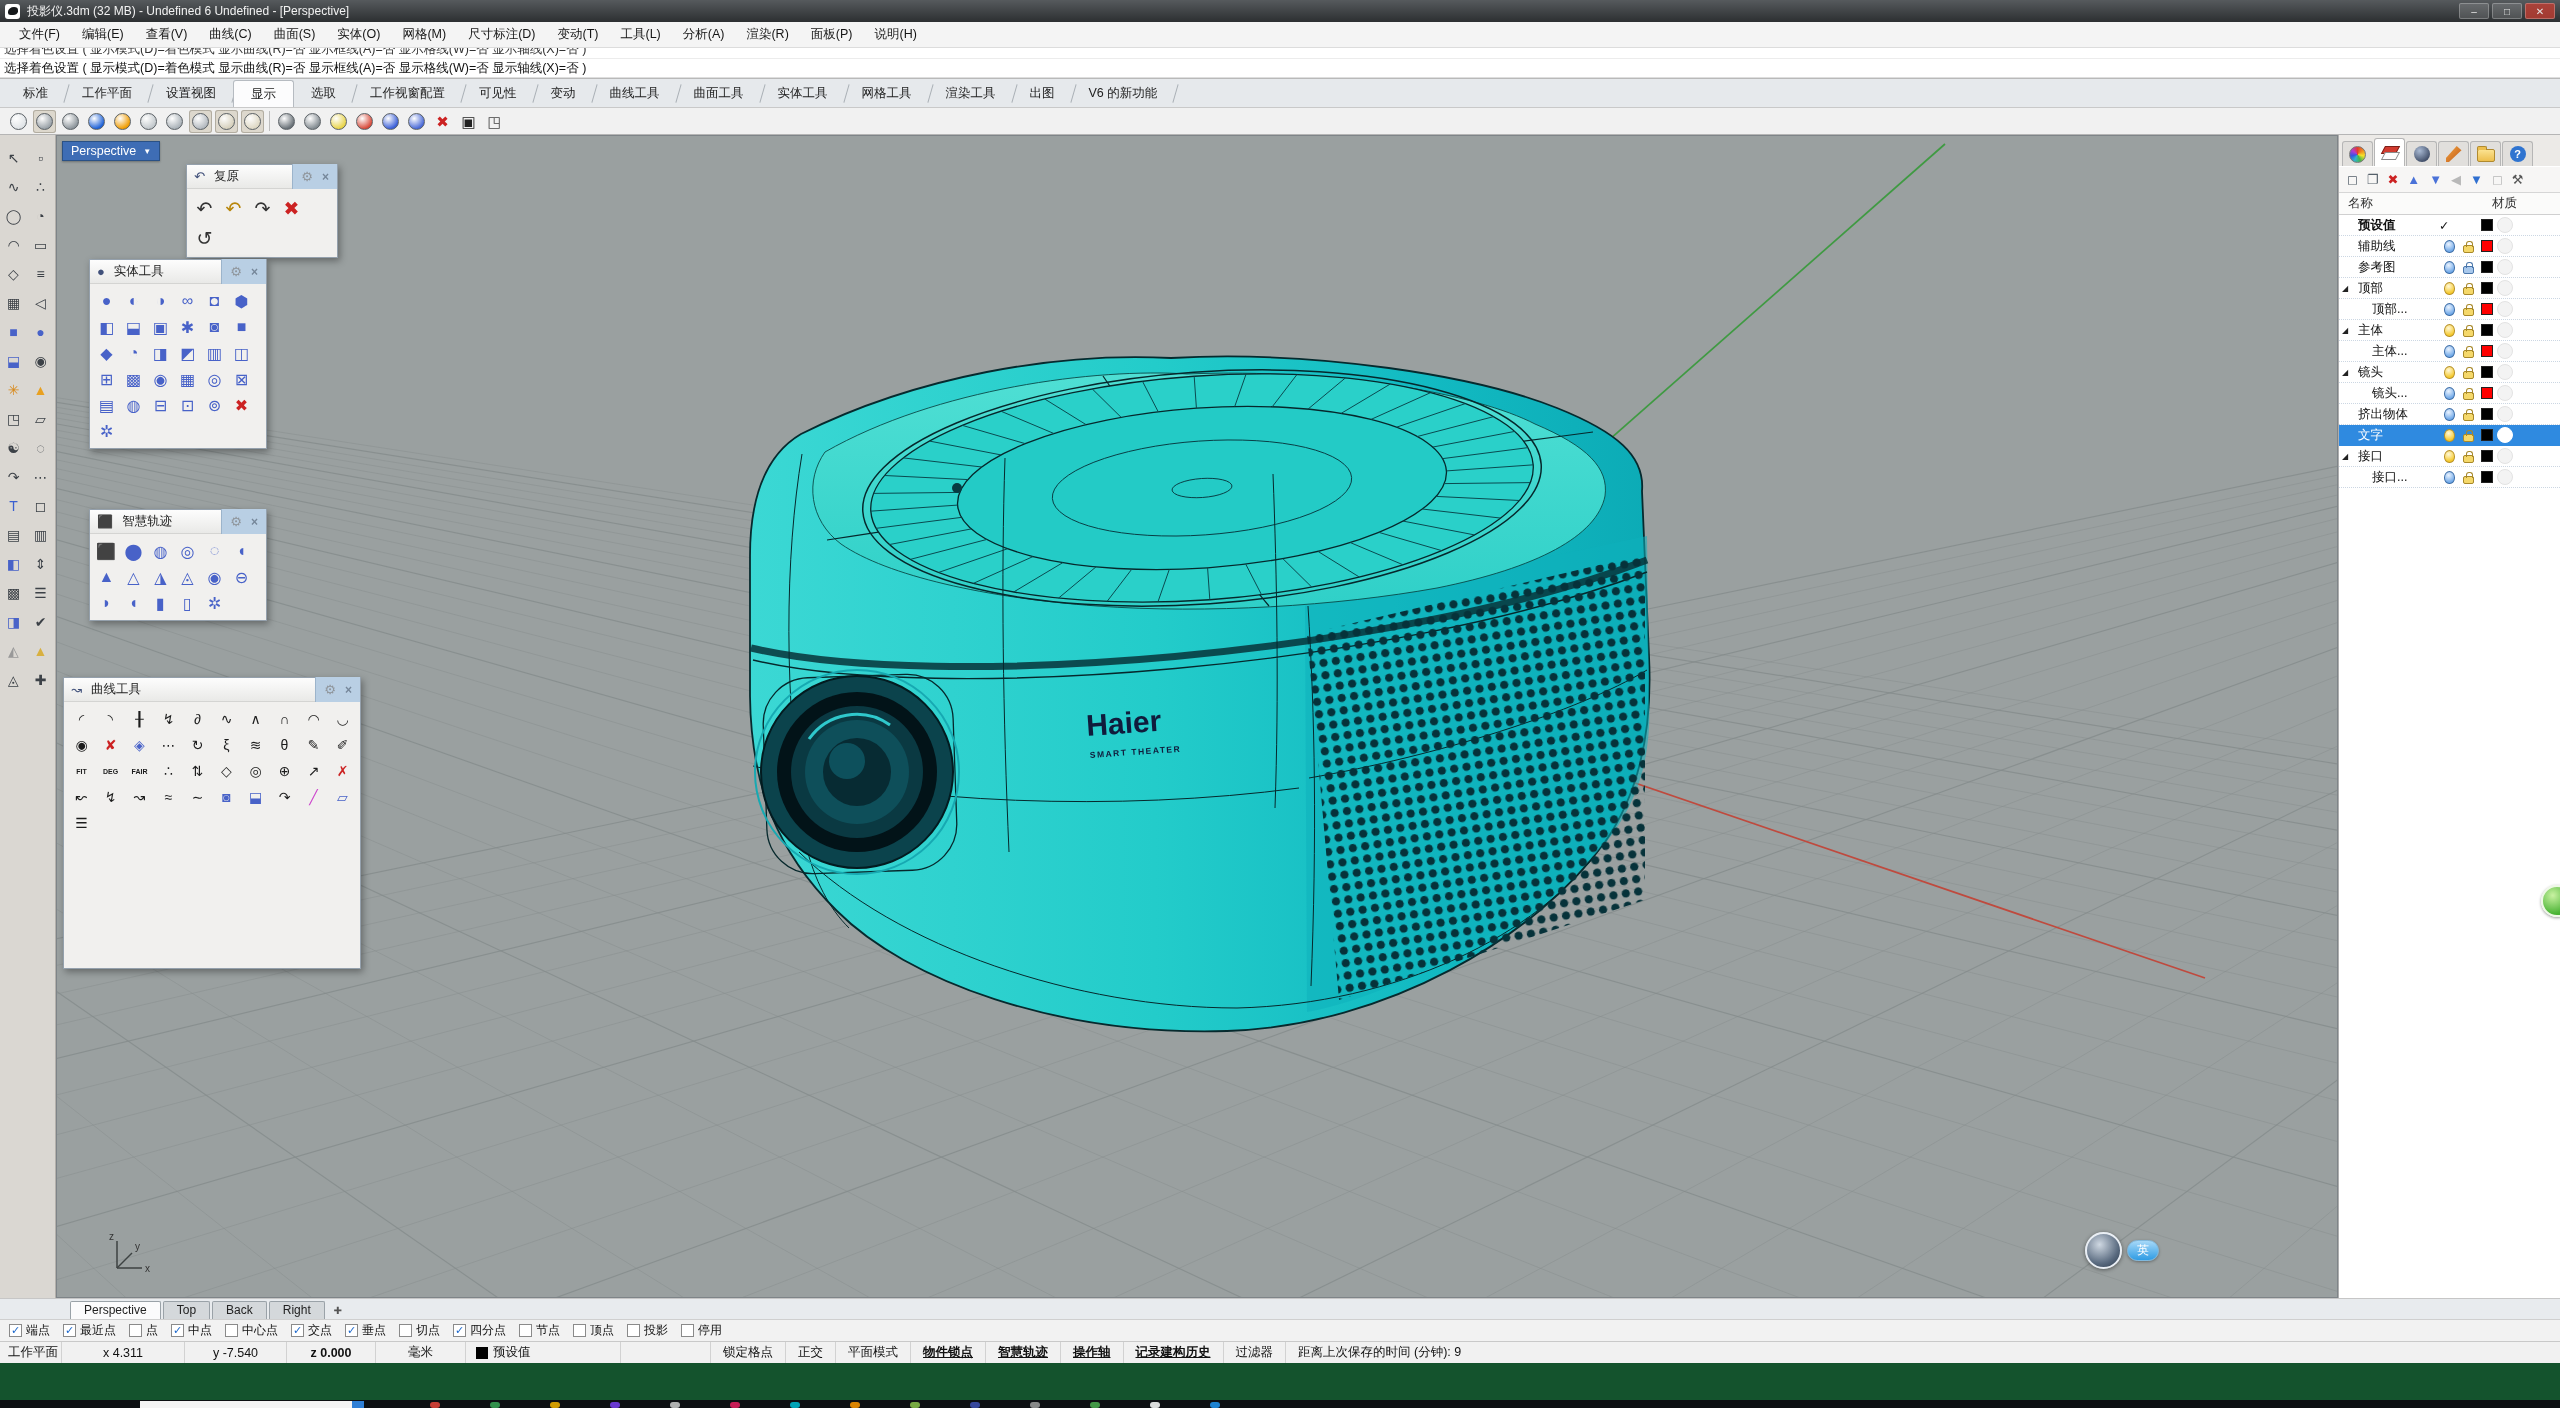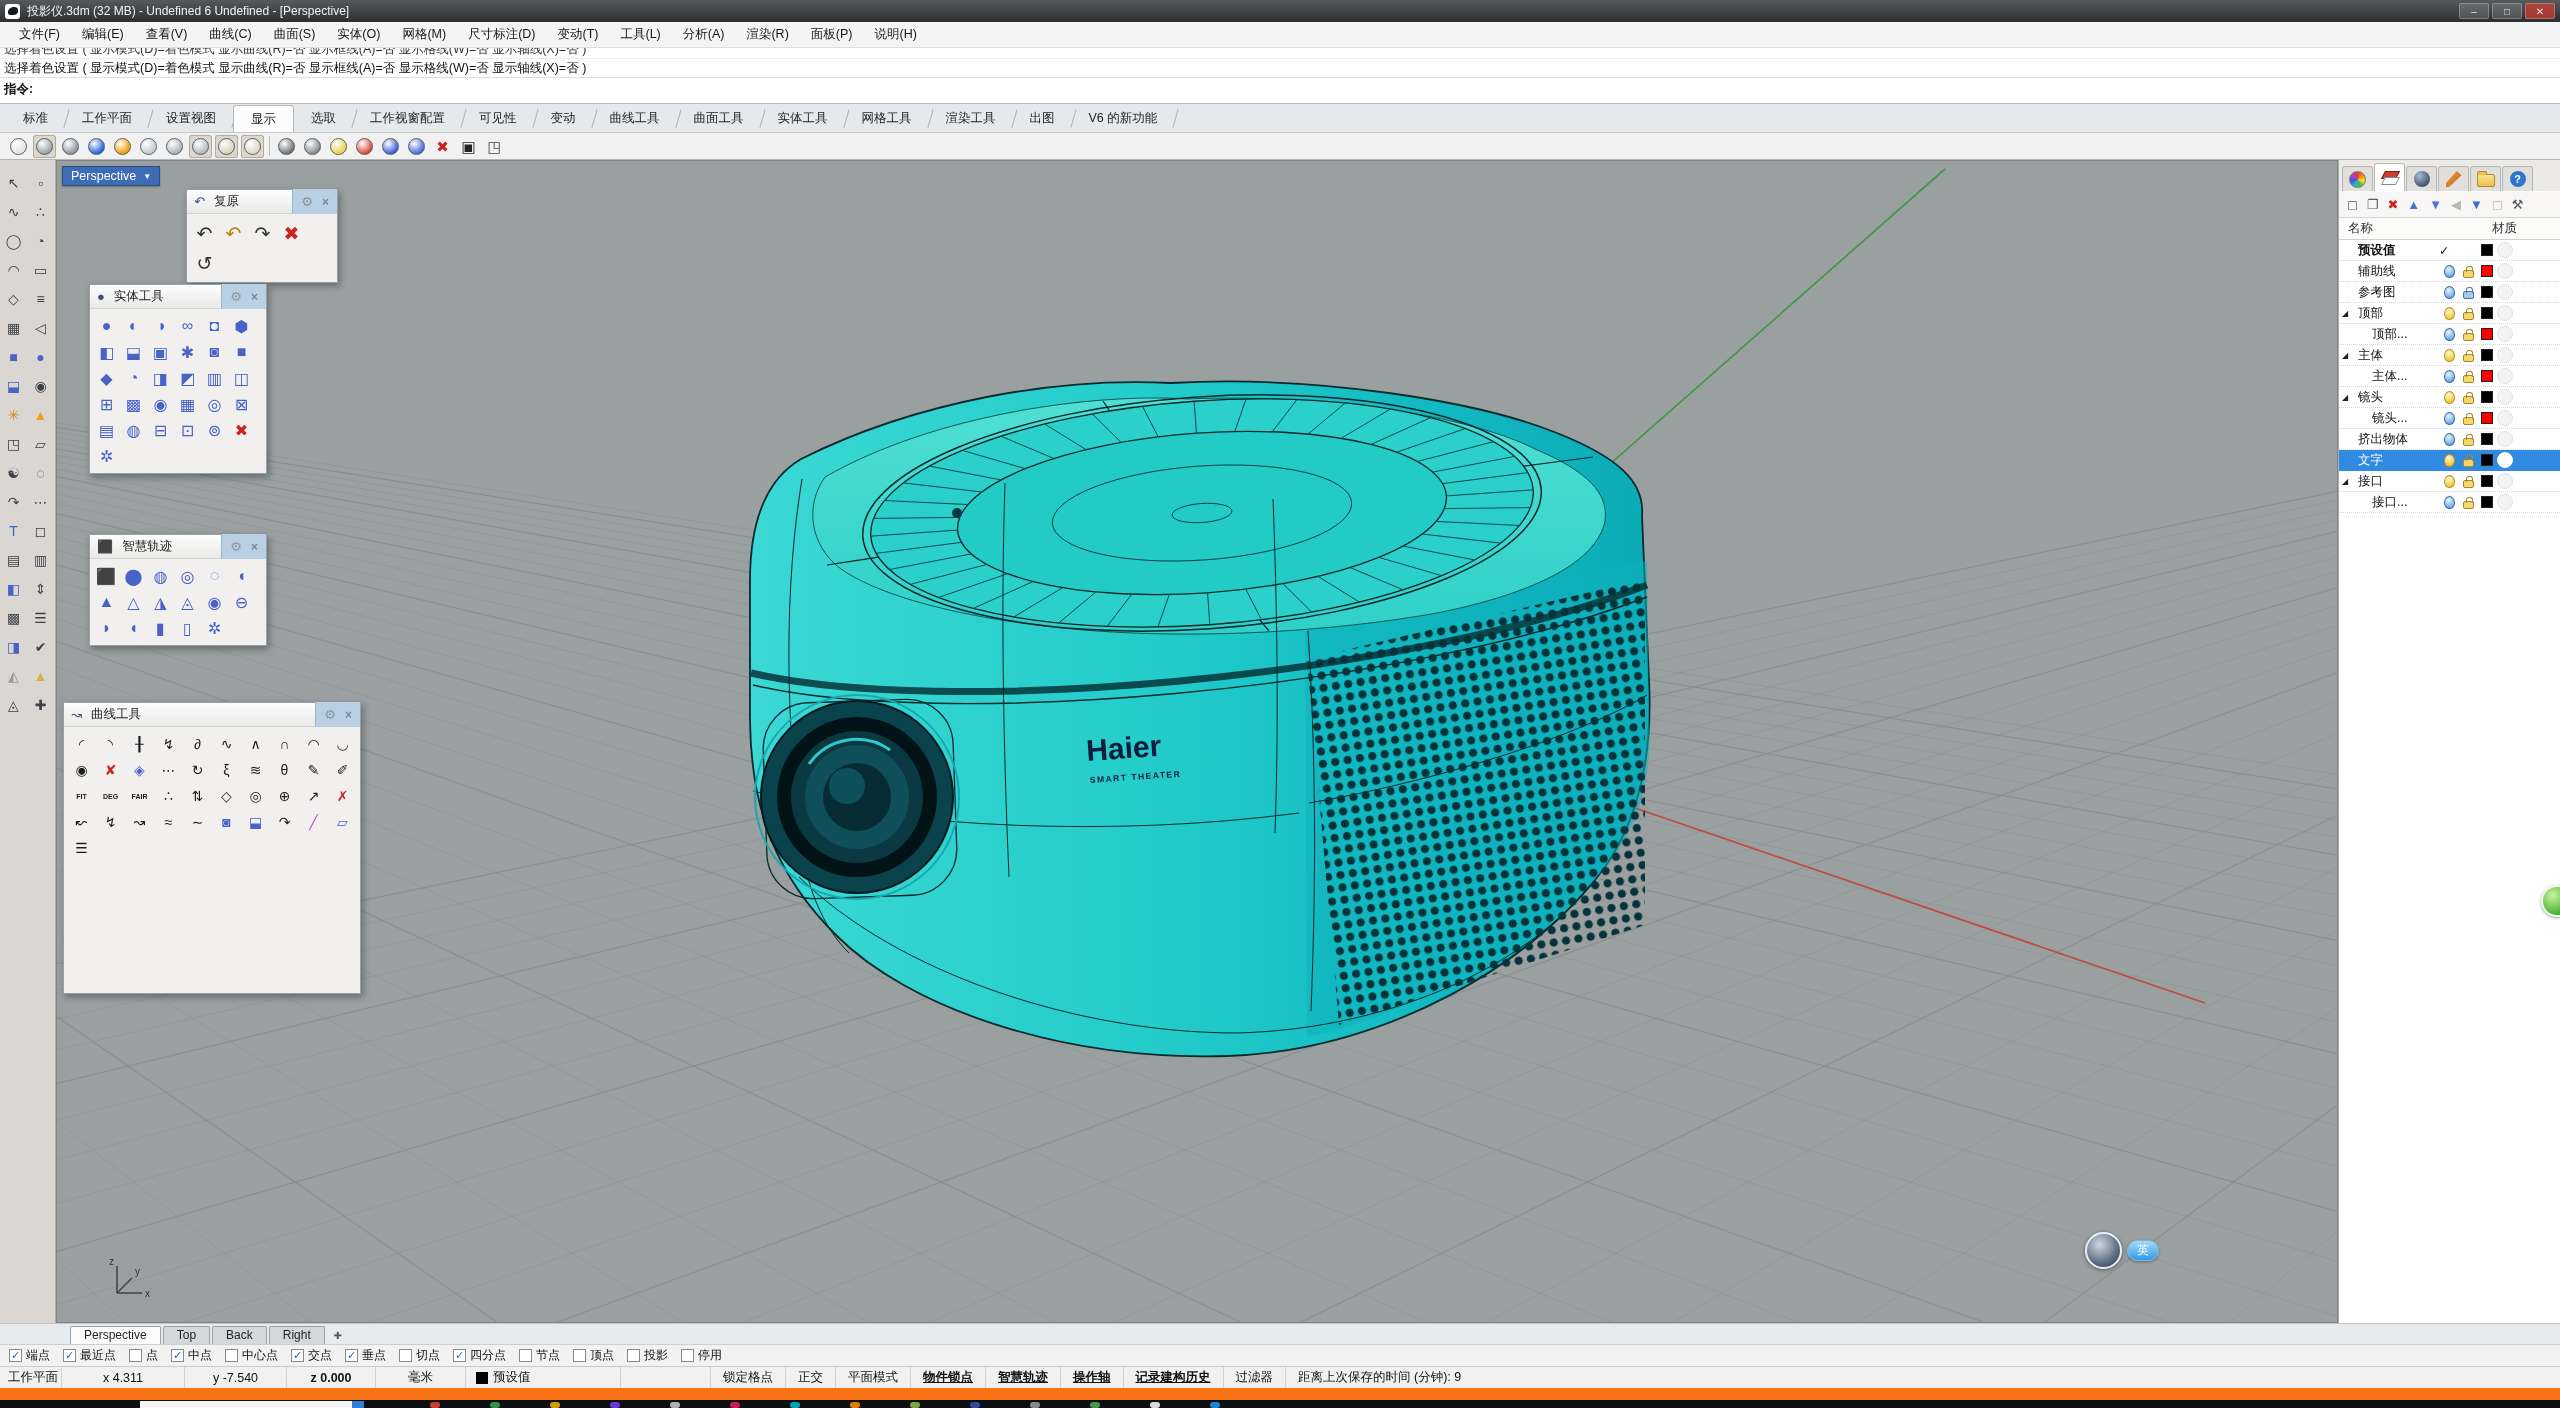--- a/index.html
+++ b/index.html
@@ -1,18 +1,18 @@
 <!DOCTYPE html>
 <html><head>
 <meta charset="utf-8">
 <style>
   *{box-sizing:border-box;margin:0;padding:0;}
   html,body{width:2560px;height:1408px;overflow:hidden;}
   body{font-family:"Liberation Sans","DejaVu Sans",sans-serif;background:#000;font-size:12.5px;color:#111;}
-  #app{position:relative;width:2560px;height:1408px;background:#f97316;}
+  #app{position:relative;width:2560px;height:1408px;background:#14532d;}
 
   
   .titlebar{height:22px;background:linear-gradient(#565a5d,#2c2f31);display:flex;align-items:center;color:#f2f2f2;font-size:12px;padding:0 5px;}
   .appicon{width:15px;height:15px;background:#fff;border-radius:3px;margin-right:7px;position:relative;flex:none;}
   .appicon::after{content:"";position:absolute;left:3px;top:3px;right:2px;bottom:4px;background:#15181a;border-radius:70% 45% 55% 30%;}
   .titletext{white-space:nowrap;}
   .winbtns{margin-left:auto;display:flex;gap:3px;}
   .winbtn{width:30px;height:16px;display:flex;align-items:center;justify-content:center;color:#e6e6e6;font-size:10px;background:rgba(255,255,255,.14);border:1px solid rgba(255,255,255,.25);border-radius:2px;}
   .winbtn.close{background:rgba(200,60,48,.75);}
 
@@ -170,21 +170,20 @@
       <span class="menuitem">渲染(R)</span>
       <span class="menuitem">面板(P)</span>
       <span class="menuitem">说明(H)</span>
     </div>
 
   <div class="cmdarea">
     <div class="cmd-clip">
         <span>选择着色设置 ( 显示模式(D)=着色模式  显示曲线(R)=否  显示框线(A)=否  显示格线(W)=否  显示轴线(X)=否 )</span>
       </div>
     <div class="cmd-line">选择着色设置 ( 显示模式(D)=着色模式  显示曲线(R)=否  显示框线(A)=否  显示格线(W)=否  显示轴线(X)=否 )</div>
-    <div class="cmd-prompt">指令:</div>
   </div>
 
   <div class="tabrow">
 
   <div class="tab">标准</div>
       <div class="tab">工作平面</div>
       <div class="tab">设置视图</div>
       <div class="tab active">显示</div>
       <div class="tab">选取</div>
       <div class="tab">工作视窗配置</div>

